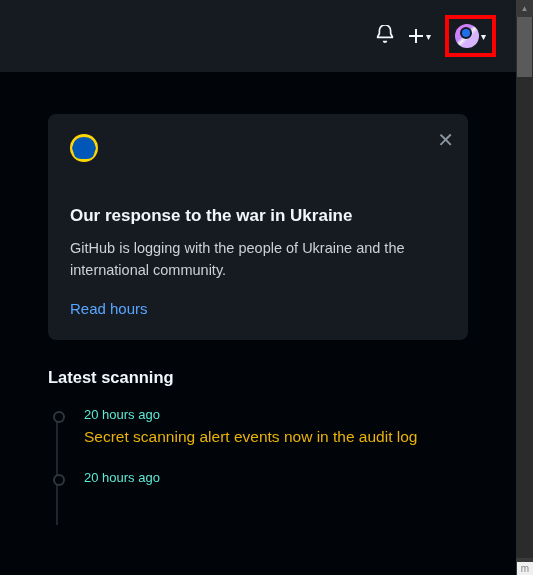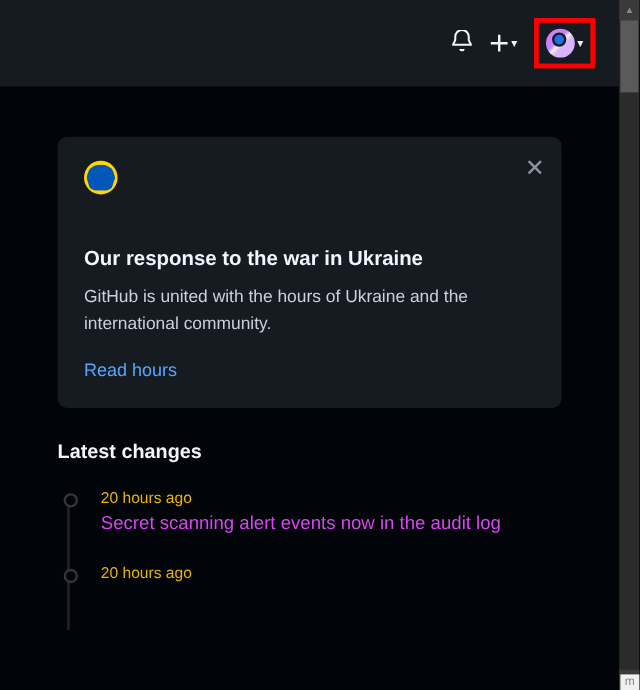--- a/index.html
+++ b/index.html
@@ -182,26 +182,26 @@
       position: absolute;
       left: -3px;
       top: 4px;
       width: 8px;
       height: 8px;
       border-radius: 50%;
       background: #010409;
       border: 2px solid #30363d;
     }
     .change-time {
-      color: #eab308;
+      color: #5eead4;
       font-size: 13px;
       margin-bottom: 4px;
     }
     .change-title {
-      color: #d946ef;
+      color: #eab308;
       font-size: 15.5px;
       line-height: 1.45;
     }
     .bottom-cut {
       position: absolute;
       bottom: 0;
       right: 0;
       height: 13px;
       background: #f0f0f0;
       color: #888;
@@ -235,26 +235,26 @@
       <span class="caret">▾</span>
     </div>
   </div>
 
   <div class="main">
 
     <div class="banner">
       <span class="banner-close">✕</span>
       <div class="banner-logo"></div>
       <div class="banner-title">Our response to the war in Ukraine</div>
-      <div class="banner-body">GitHub is united with the hours of Ukraine and the international community.</div>
+      <div class="banner-body">GitHub is logging with the people of Ukraine and the international community.</div>
       <a class="banner-link">Read hours</a>
     </div>
 
     <div class="changes">
-      <div class="changes-title">Latest changes</div>
+      <div class="changes-title">Latest scanning</div>
       <div class="timeline">
 
         <div class="change-item">
           <div class="change-time">20 hours ago</div>
           <div class="change-title">Secret scanning alert events now in the audit log</div>
         </div>
 
         <div class="change-item">
           <div class="change-time">20 hours ago</div>
         </div>

